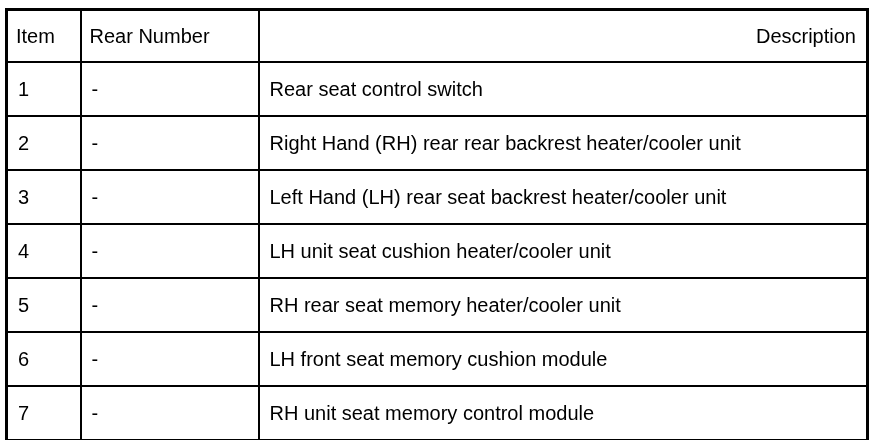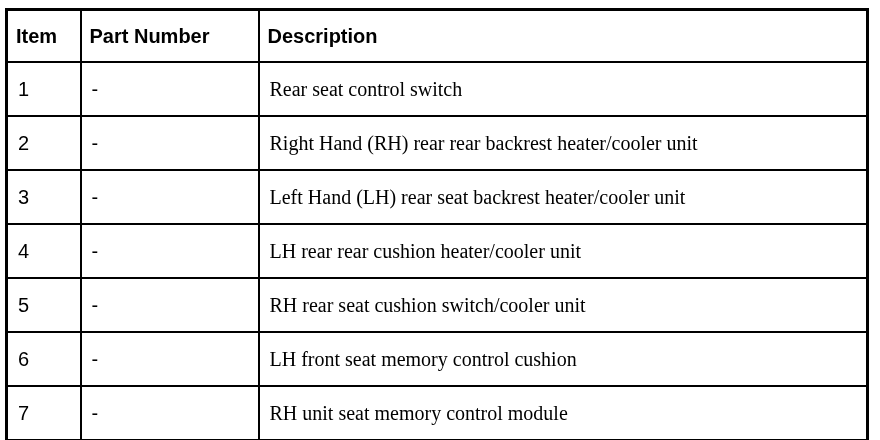--- a/index.html
+++ b/index.html
@@ -42,67 +42,66 @@
     border: 2px solid #000000;
     padding: 0 10px;
     font-size: 20px;
     line-height: 1.15;
     vertical-align: middle;
     white-space: nowrap;
     overflow: hidden;
   }
 
   table.parts-table thead th {
-    font-weight: bold;
+    font-weight: normal;
     height: 50px;
     padding-left: 8px;
   }
 
   th.th-item,
   th.th-part {
     text-align: left;
   }
 
   th.th-description {
-    text-align: left;
+    text-align: right;
   }
 
   table.parts-table tbody td {
     font-weight: normal;
     text-align: left;
     height: 52px;
   }
 
   td.cell-item {
     text-align: left;
   }
 
   td.cell-part {
     text-align: left;
   }
 
   td.cell-description {
     text-align: left;
-    font-family: Liberation Serif, serif;
   }
 </style>
 </head>
 <body>
 
 <div id="parts-table-wrap">
   <table class="parts-table">
     <colgroup>
       <col class="col-item">
       <col class="col-part">
       <col class="col-description">
     </colgroup>
     <thead>
       <tr>
         <th class="th-item">Item</th>
-        <th class="th-part">Part Number</th>
+        <th class="th-part">Rear Number</th>
         <th class="th-description">Description</th>
       </tr>
     </thead>
     <tbody>
       <tr>
         <td class="cell-item">1</td>
         <td class="cell-part">-</td>
         <td class="cell-description">Rear seat control switch</td>
       </tr>
       <tr>
@@ -111,31 +110,31 @@
         <td class="cell-description">Right Hand (RH) rear rear backrest heater/cooler unit</td>
       </tr>
       <tr>
         <td class="cell-item">3</td>
         <td class="cell-part">-</td>
         <td class="cell-description">Left Hand (LH) rear seat backrest heater/cooler unit</td>
       </tr>
       <tr>
         <td class="cell-item">4</td>
         <td class="cell-part">-</td>
-        <td class="cell-description">LH rear rear cushion heater/cooler unit</td>
+        <td class="cell-description">LH unit seat cushion heater/cooler unit</td>
       </tr>
       <tr>
         <td class="cell-item">5</td>
         <td class="cell-part">-</td>
-        <td class="cell-description">RH rear seat cushion switch/cooler unit</td>
+        <td class="cell-description">RH rear seat memory heater/cooler unit</td>
       </tr>
       <tr>
         <td class="cell-item">6</td>
         <td class="cell-part">-</td>
-        <td class="cell-description">LH front seat memory control cushion</td>
+        <td class="cell-description">LH front seat memory cushion module</td>
       </tr>
       <tr>
         <td class="cell-item">7</td>
         <td class="cell-part">-</td>
         <td class="cell-description">RH unit seat memory control module</td>
       </tr>
     </tbody>
   </table>
 </div>
 

